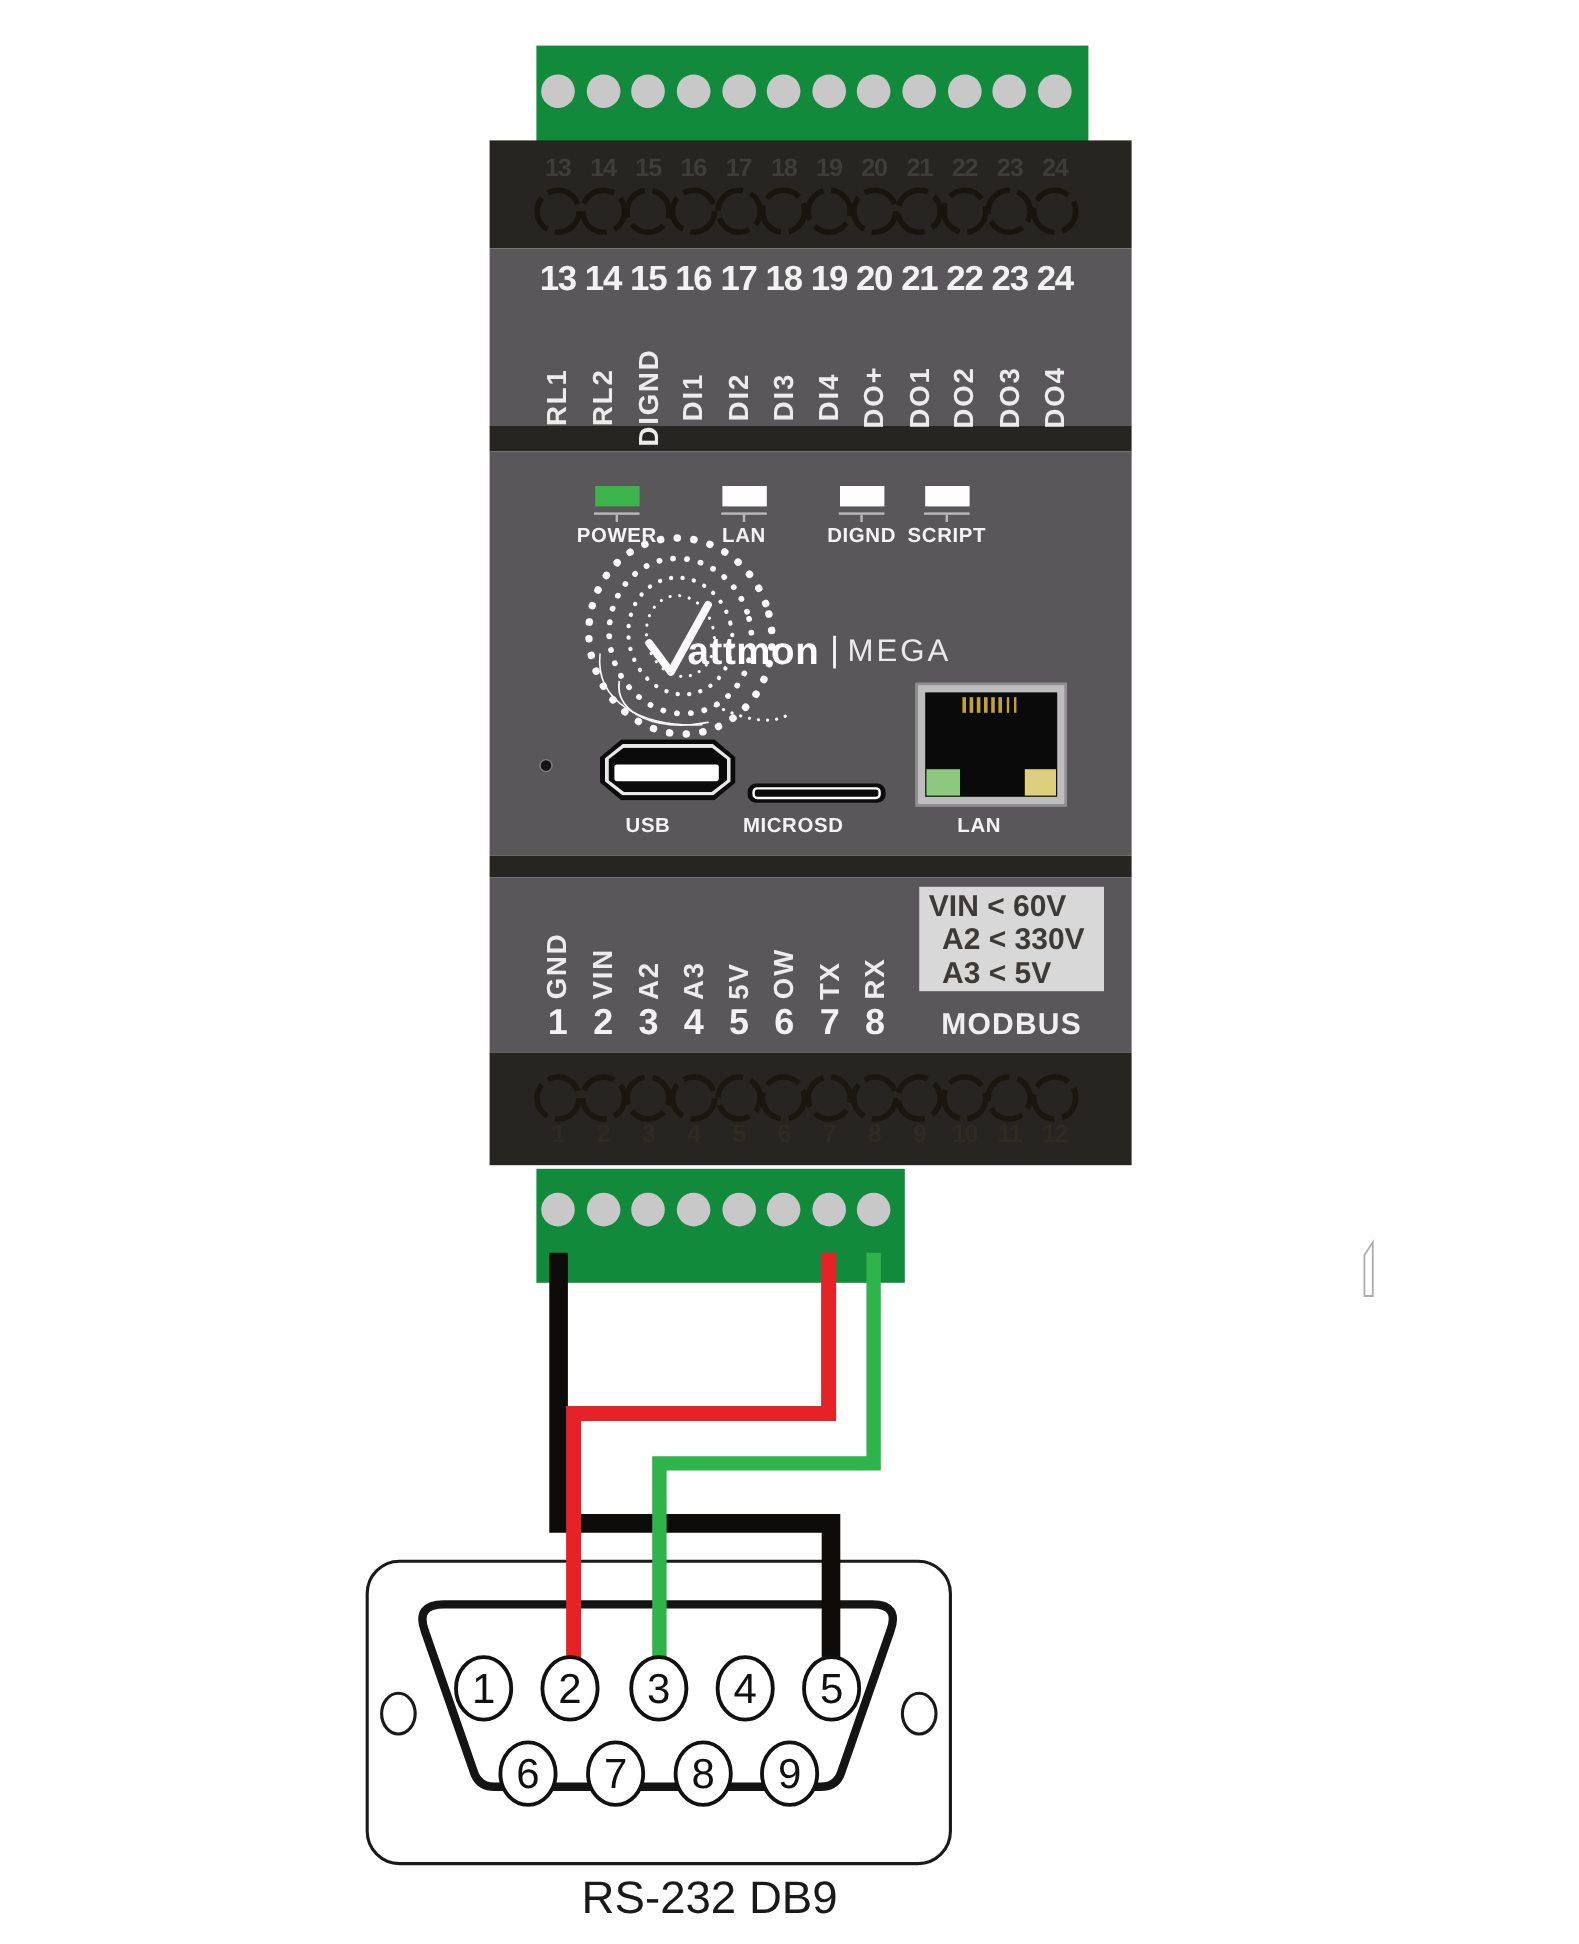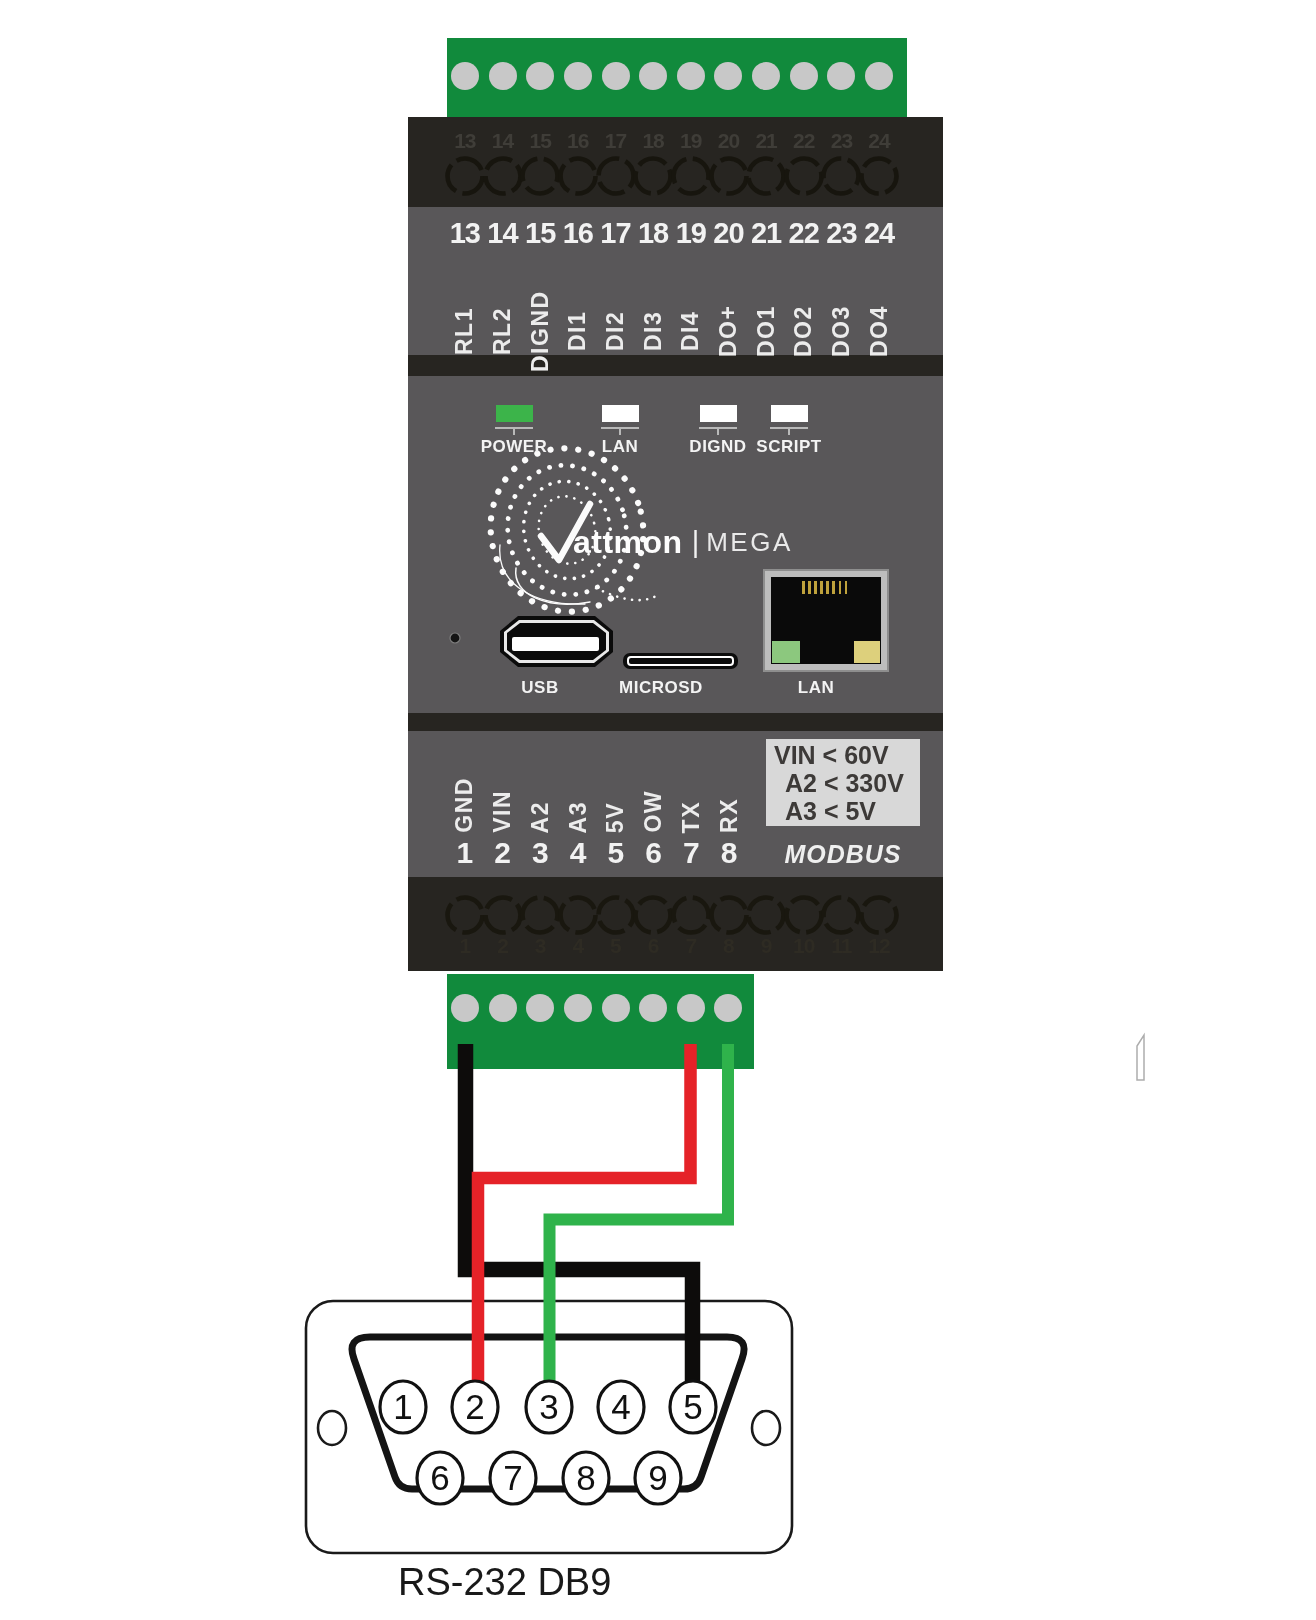--- a/index.html
+++ b/index.html
@@ -86,24 +86,24 @@
   .rj45-pin{width:2.5px;height:13px;background:#bfa23c;}
   .rj45-led-a{position:absolute;left:1px;bottom:1px;width:28px;height:22px;background:#8cc87e;}
   .rj45-led-b{position:absolute;right:1px;bottom:1px;width:26px;height:22px;background:#ddd07c;}
 
   
   .ratings{position:absolute;left:766px;top:739px;width:154px;height:87px;background:#d8d8d8;
            z-index:3;padding-top:2px;box-sizing:border-box;}
   .ratings div{font-size:25px;font-weight:bold;color:#3d3a38;line-height:28px;margin-left:8px;white-space:nowrap;}
   .ratings div:nth-child(2),.ratings div:nth-child(3){margin-left:19px;}
   .modbus{position:absolute;left:766px;top:840px;width:154px;text-align:center;font-size:25px;
-          font-weight:bold;color:#efefef;letter-spacing:1px;z-index:3;font-style:italic;}
-
-  
-  .db9-label{position:absolute;left:398px;top:1561px;width:300px;text-align:left;
+          font-weight:bold;color:#efefef;letter-spacing:1px;z-index:3;}
+
+  
+  .db9-label{position:absolute;left:398px;top:1561px;width:300px;text-align:right;
              font-size:38px;font-weight:400;color:#191919;z-index:3;}
 
   svg.overlay{position:absolute;left:0;top:0;z-index:2;pointer-events:none;}
 </style>
 </head>
 <body>
 
 <div class="stage">
 
   <div class="green-block green-top">

